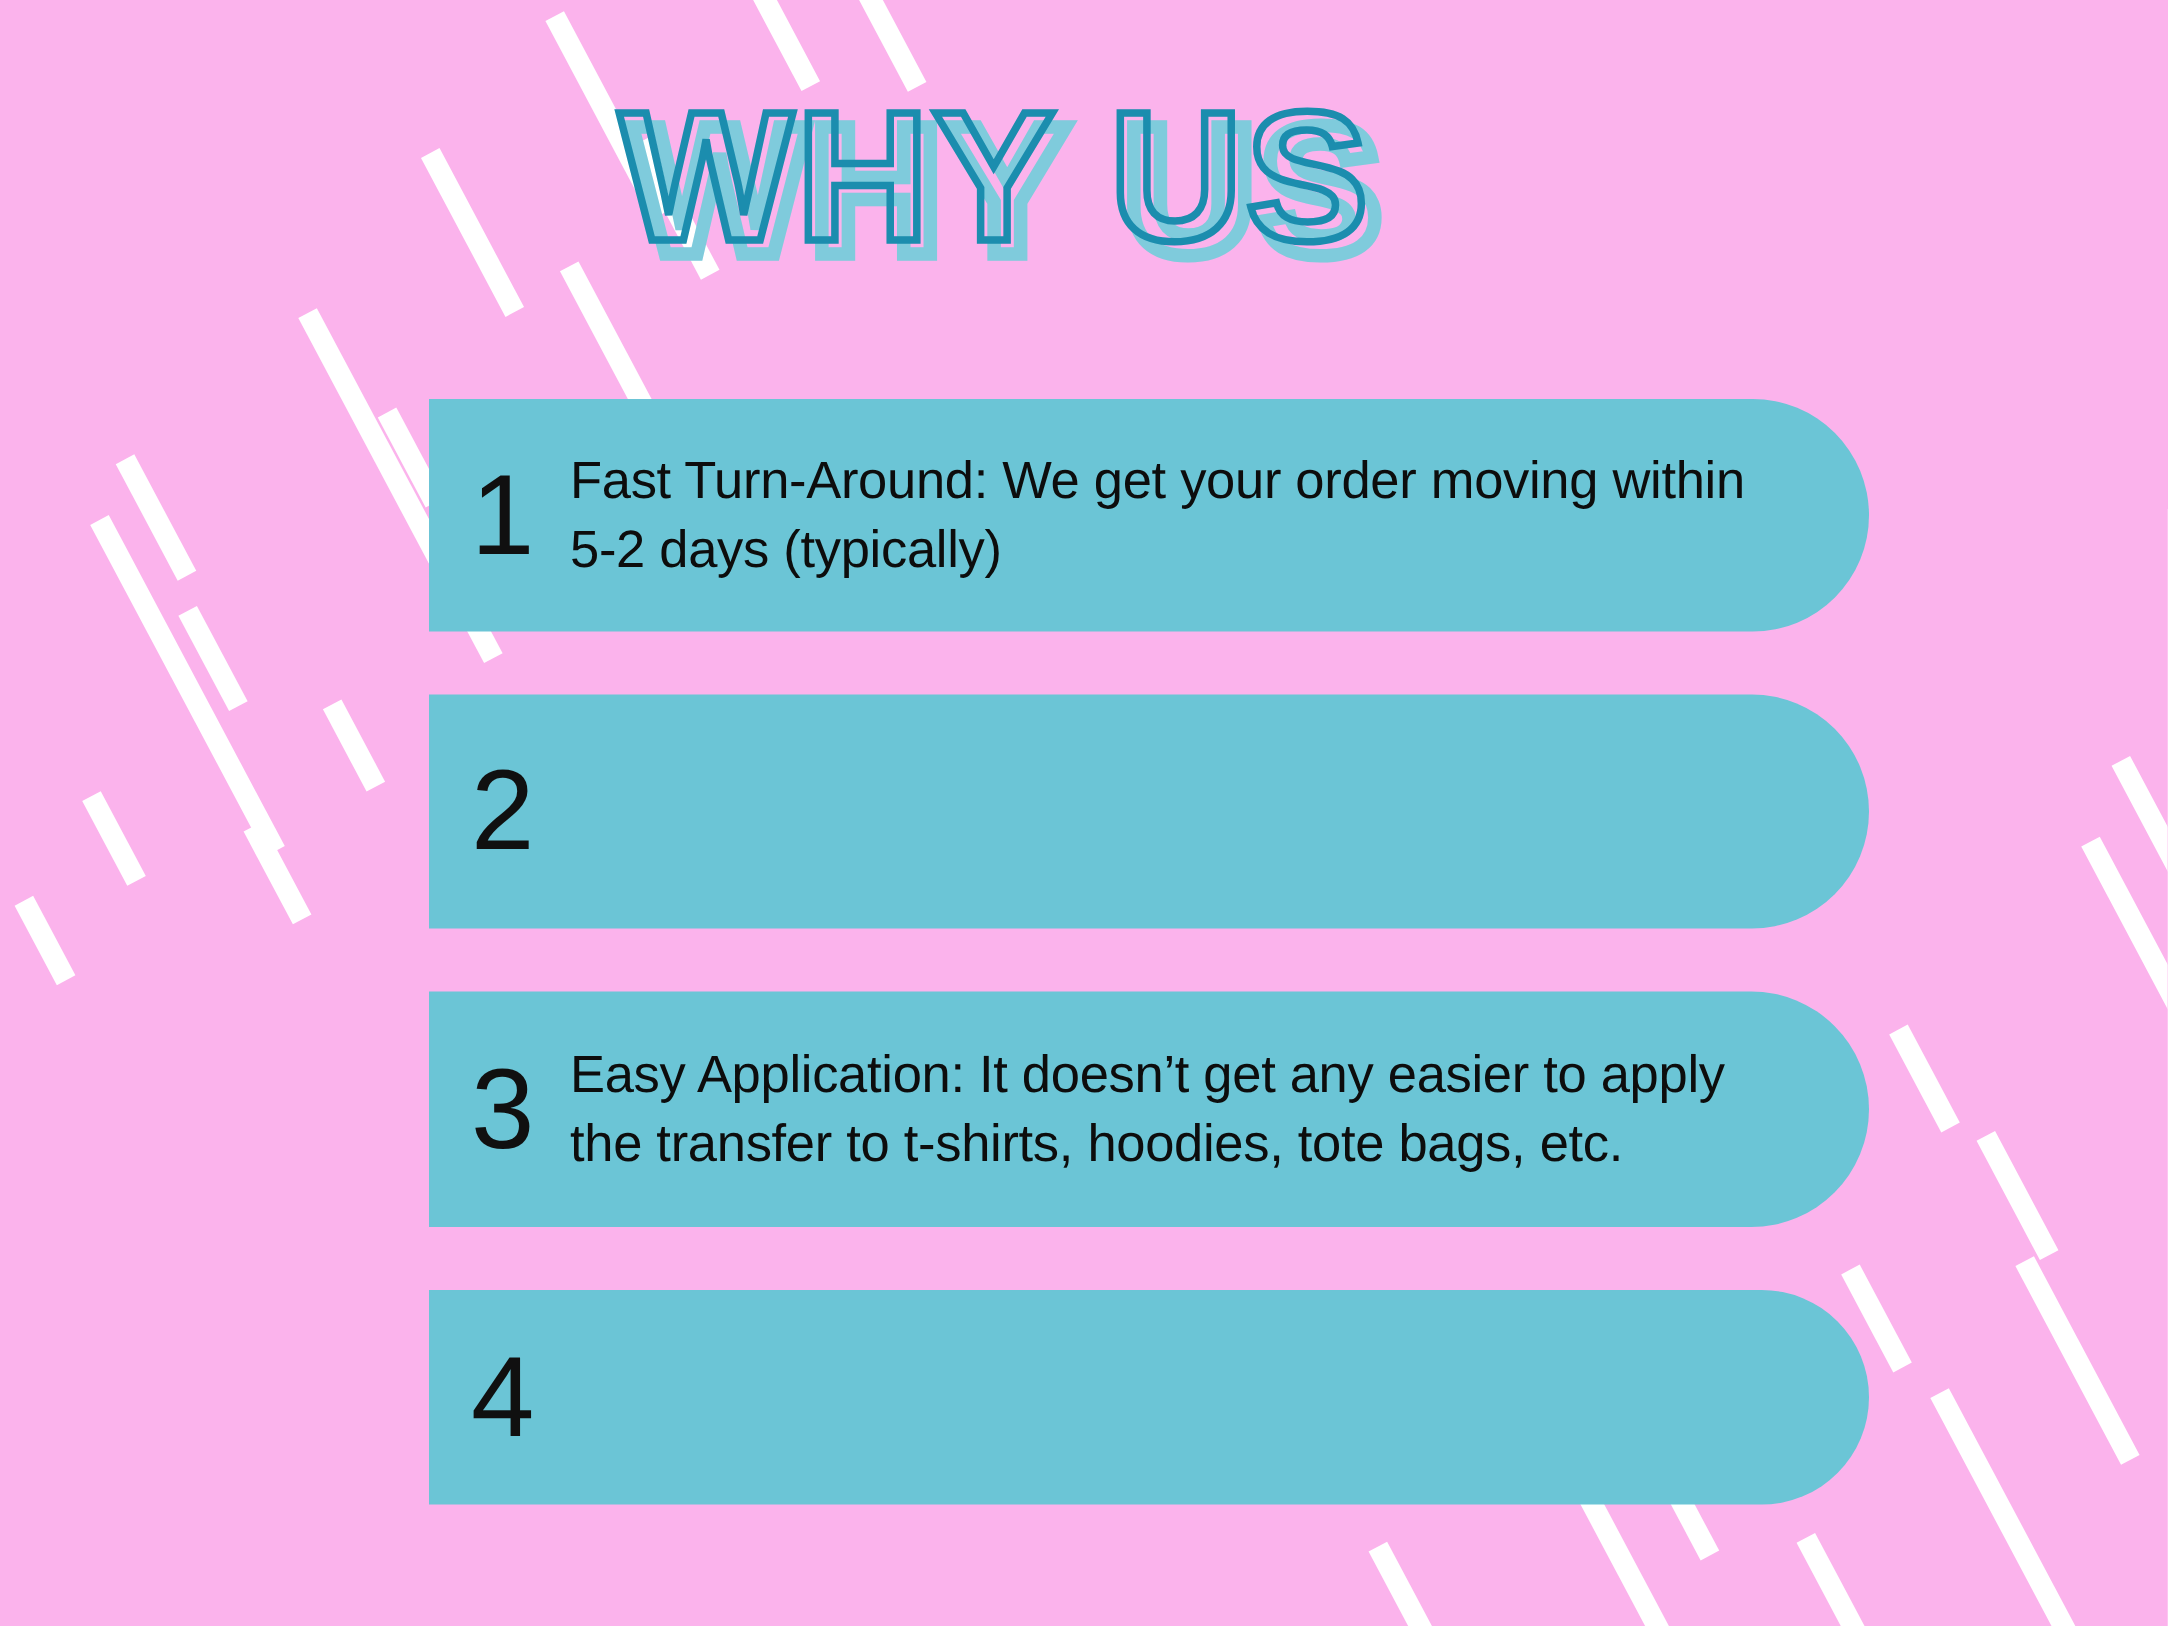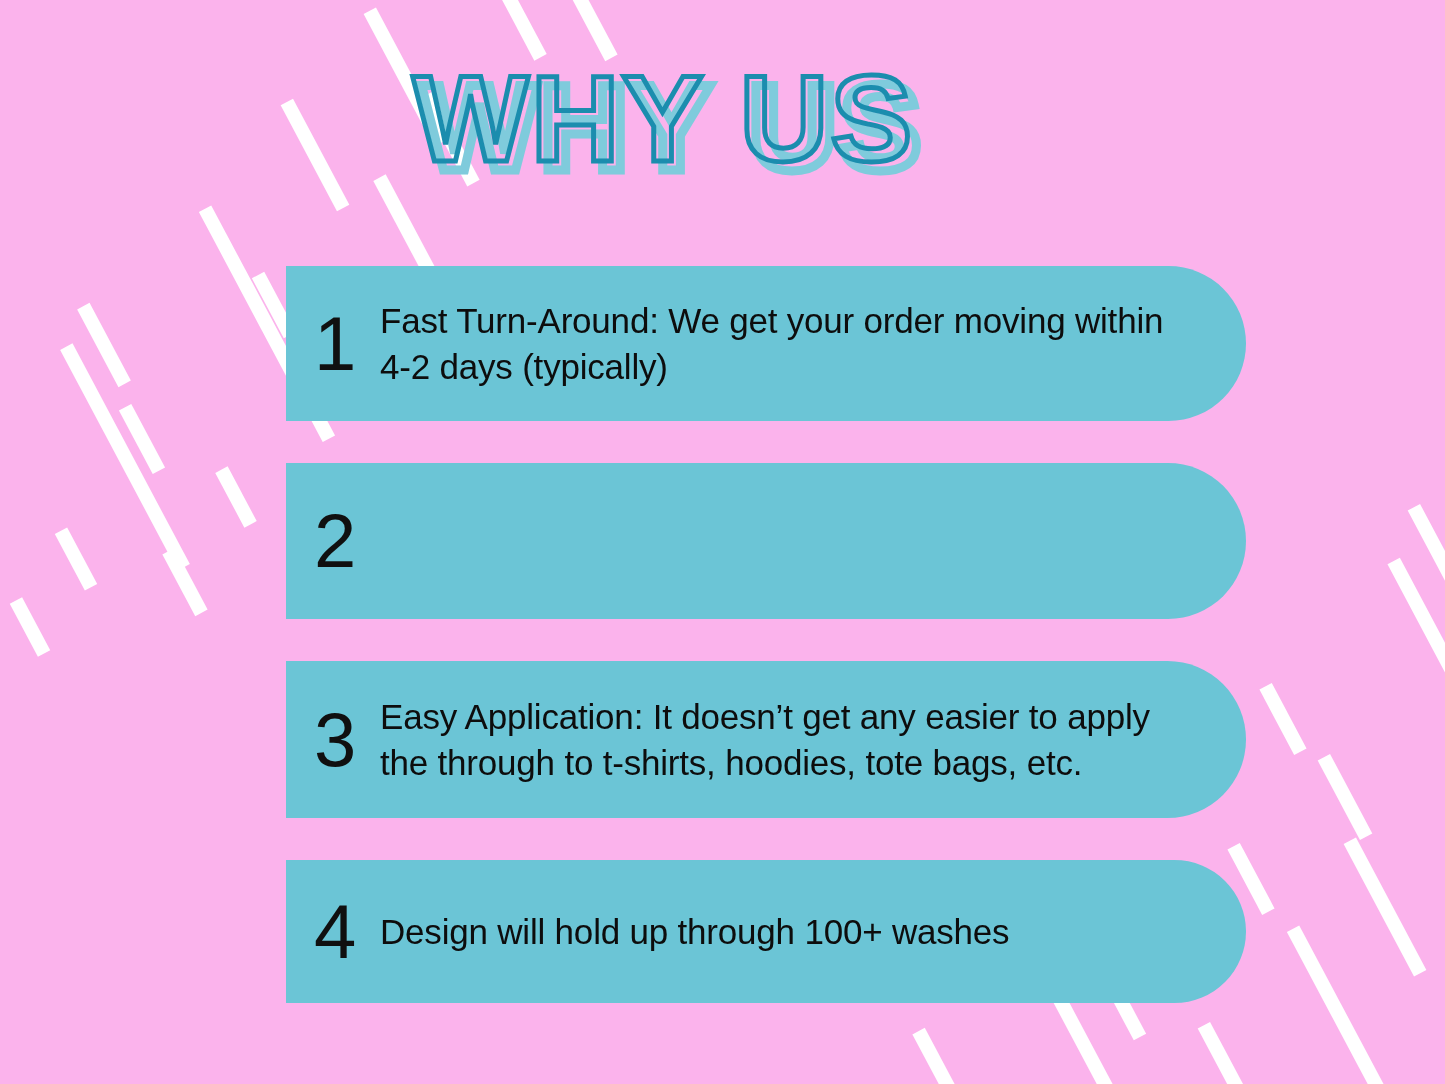--- a/index.html
+++ b/index.html
@@ -149,31 +149,30 @@
 
   <div id="title-wrap">
     <div class="title-layer" id="title-shadow">WHY US</div>
     <div class="title-layer" id="title-main">WHY US</div>
   </div>
 
   <div id="cards">
 
     <div class="card" id="card-1">
       <div class="card-num">1</div>
-      <div class="card-text">Fast Turn-Around: We get your order moving within 4-2 days (typically)</div>
+      <div class="card-text">Fast Turn-Around: We get your order moving within 5-2 days (typically)</div>
     </div>
 
     <div class="card" id="card-2">
       <div class="card-num">2</div>
     </div>
 
     <div class="card" id="card-3">
       <div class="card-num">3</div>
-      <div class="card-text">Easy Application: It doesn’t get any easier to apply the through to t-shirts, hoodies, tote bags, etc.</div>
+      <div class="card-text">Easy Application: It doesn’t get any easier to apply the transfer to t-shirts, hoodies, tote bags, etc.</div>
     </div>
 
     <div class="card" id="card-4">
       <div class="card-num">4</div>
-      <div class="card-text">Design will hold up through 100+ washes</div>
     </div>
 
   </div>
 </div>
 
 </body></html>

